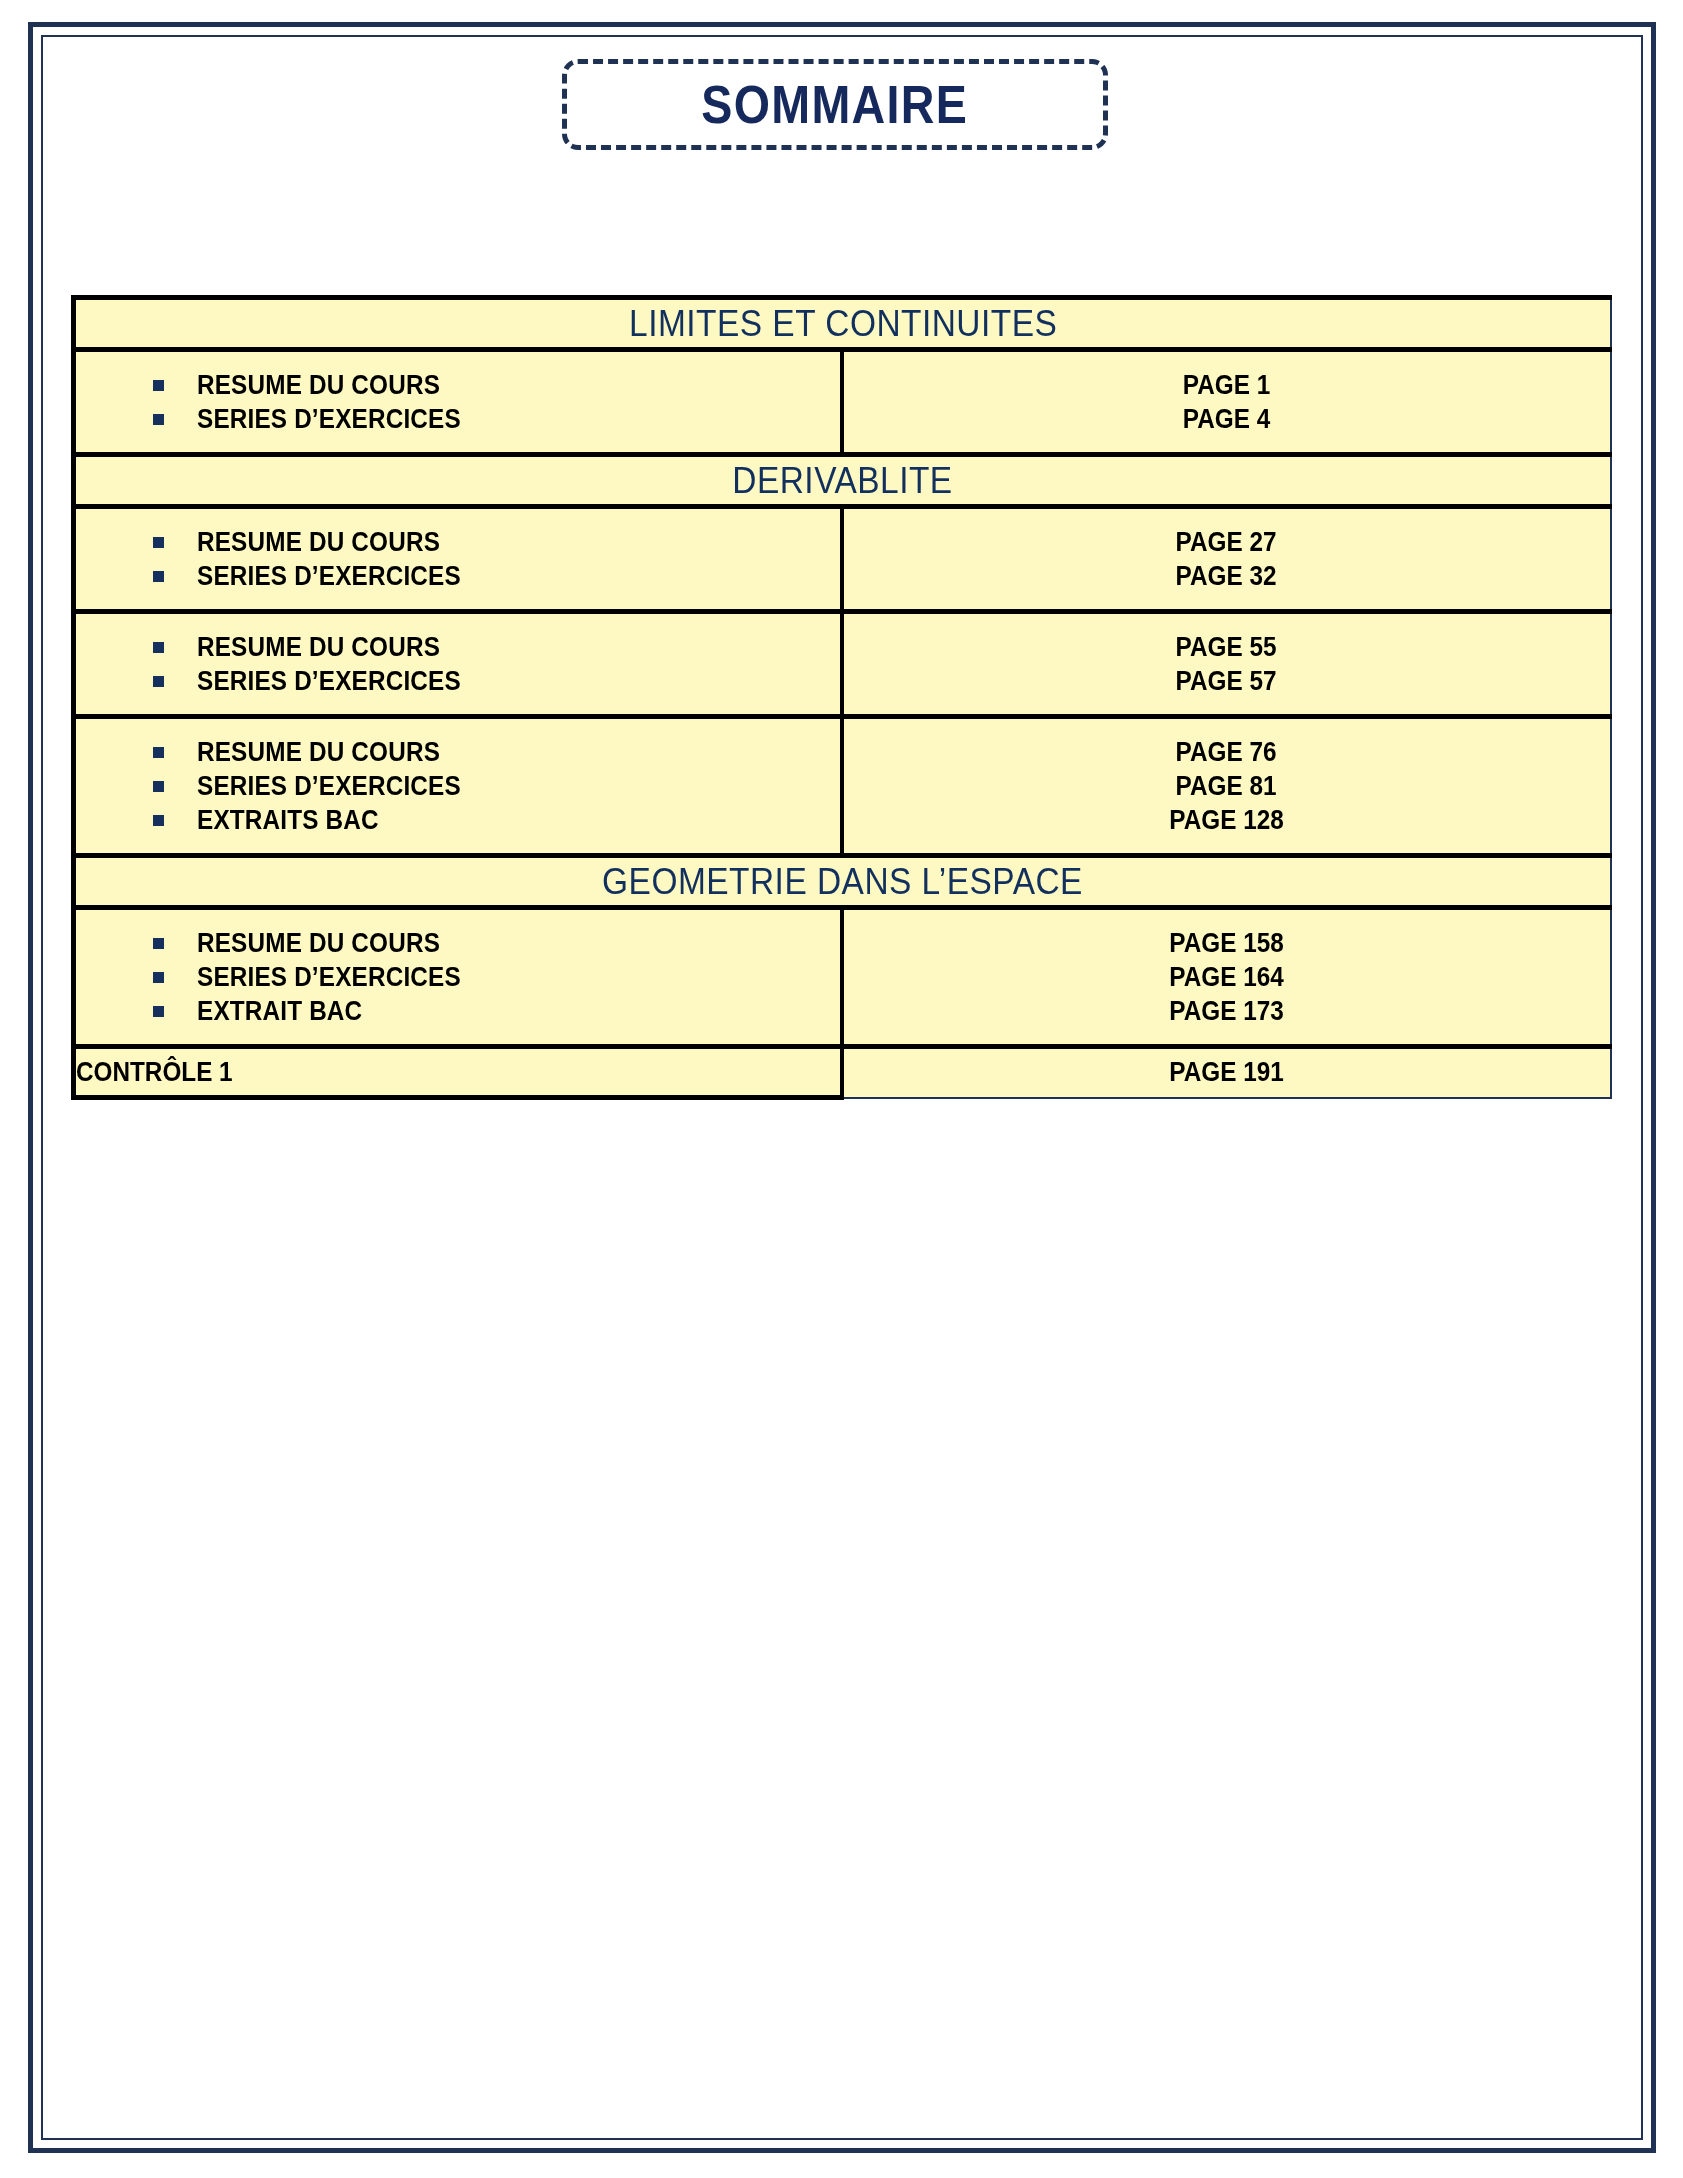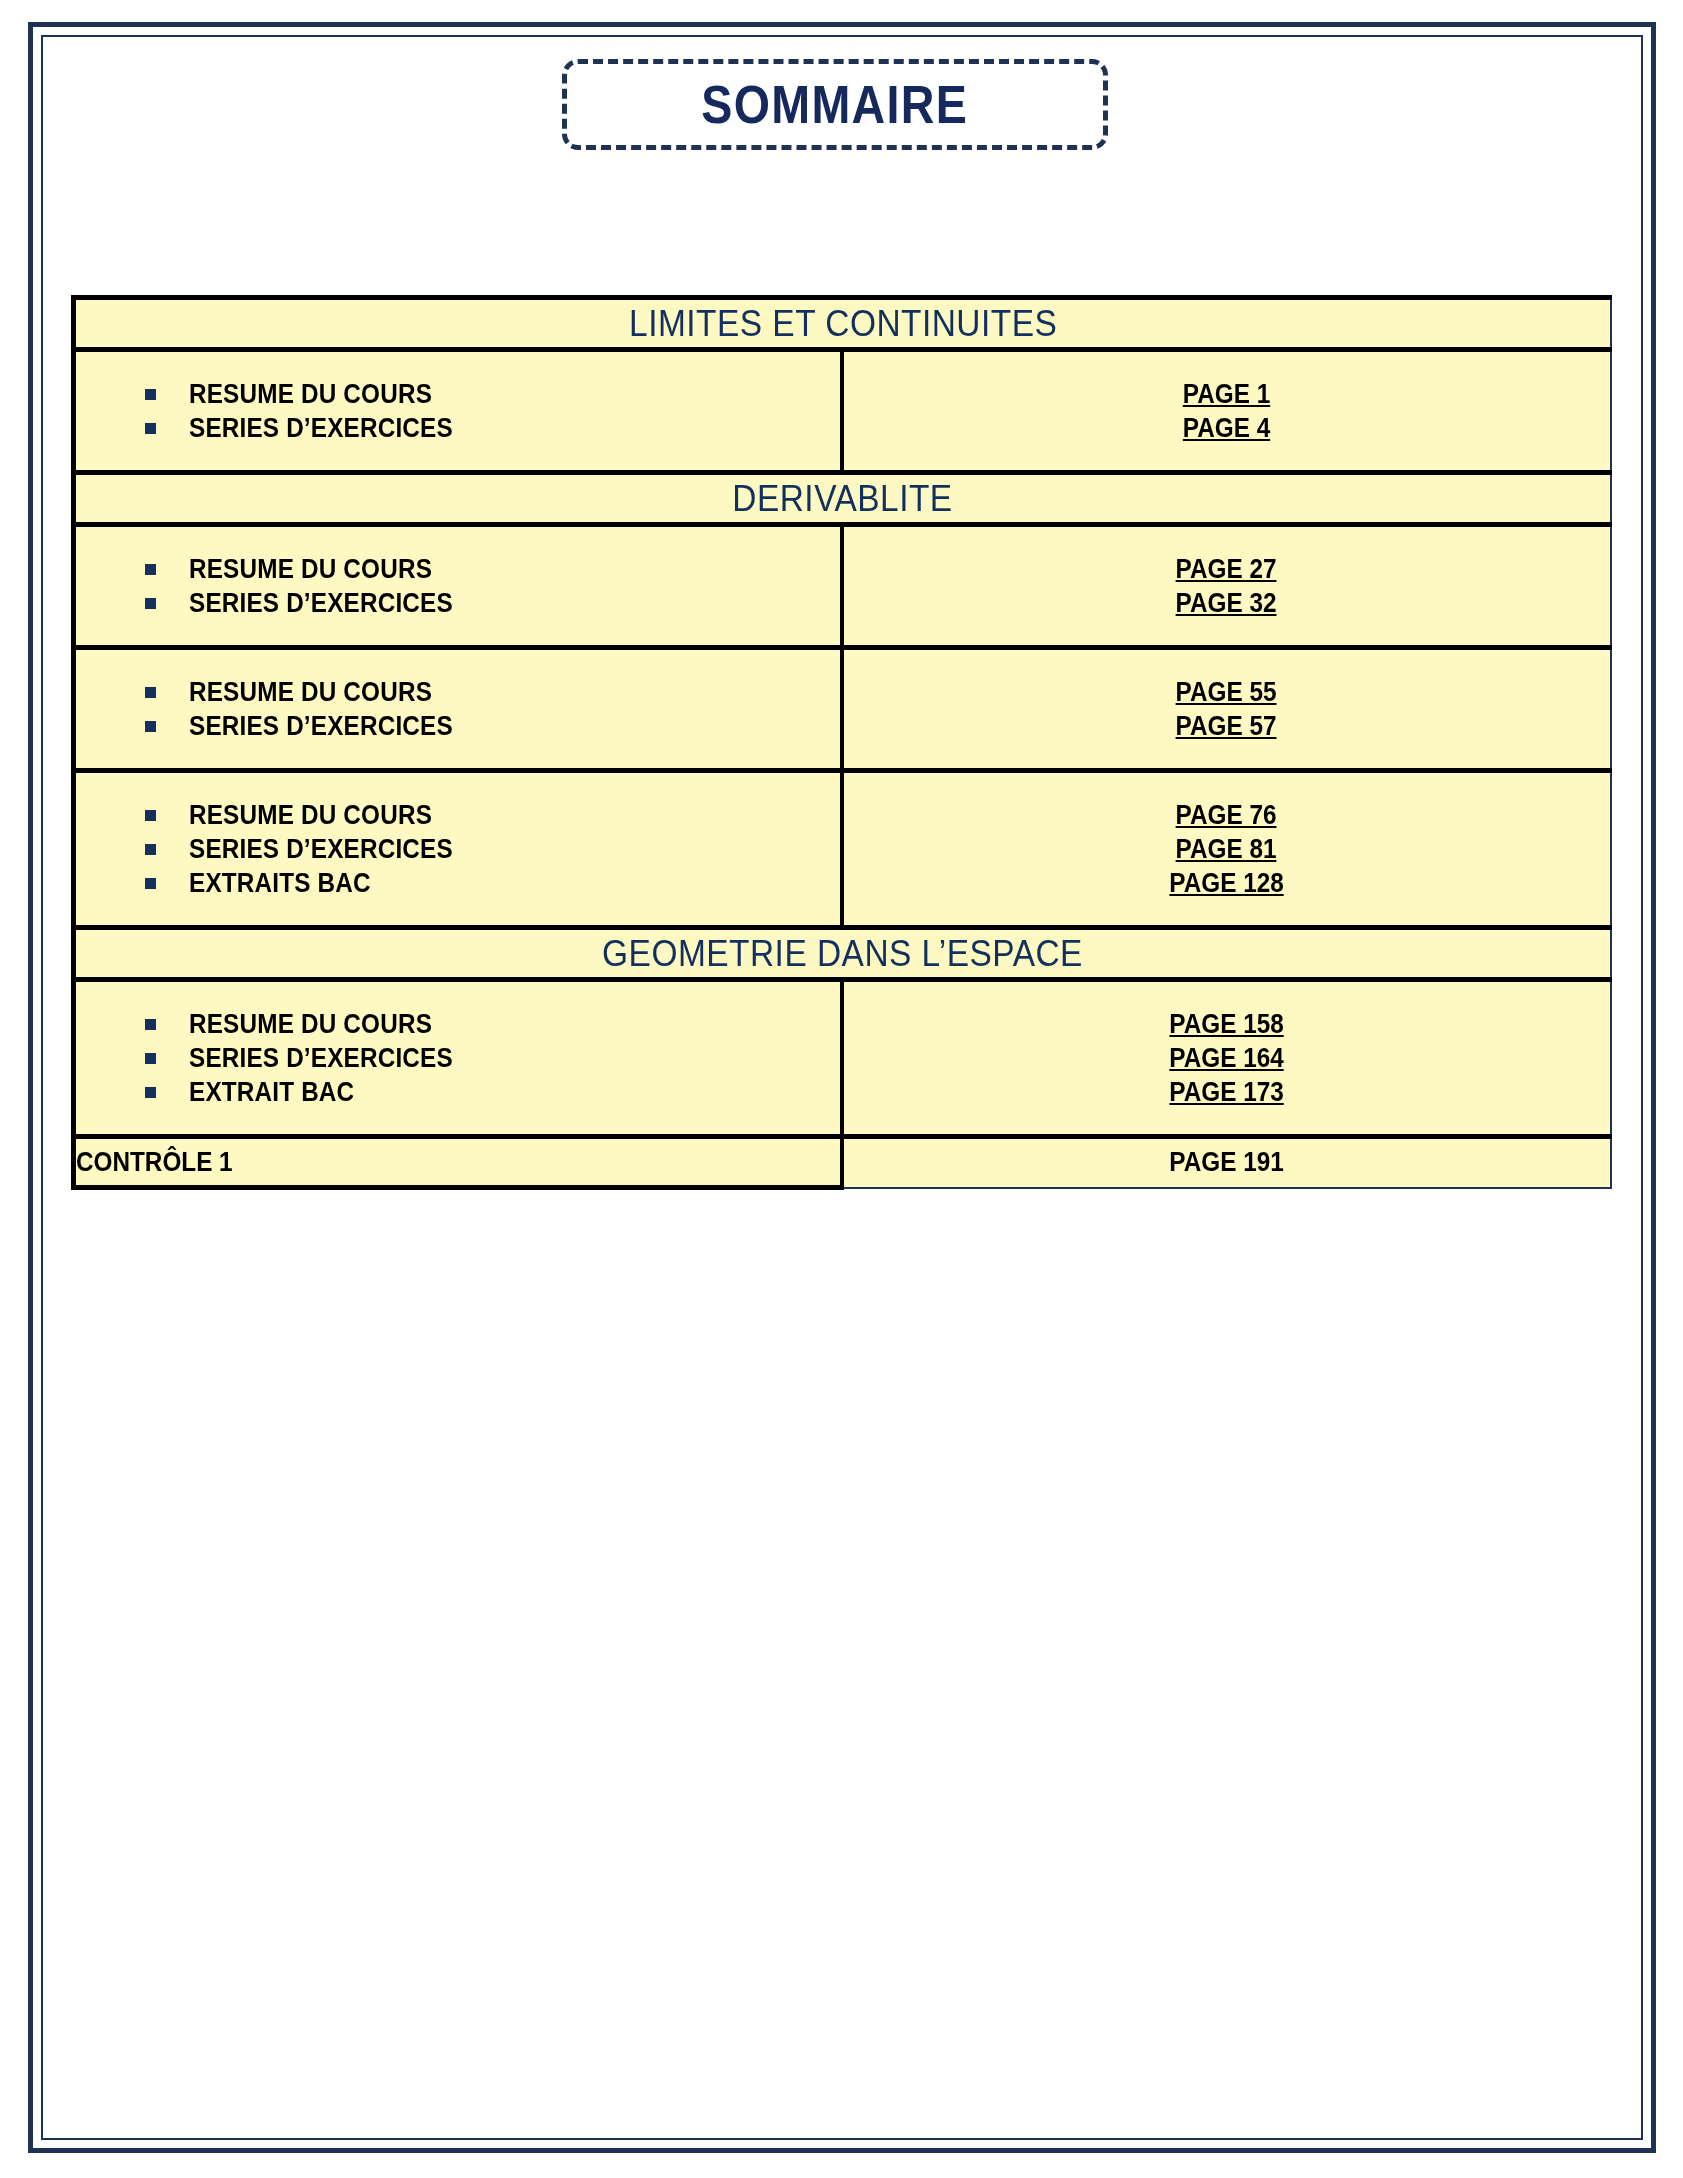--- a/index.html
+++ b/index.html
@@ -118,21 +118,21 @@
   }
   tr.items-row td.pages-cell {
     border-right: 2px solid #1f3253;
     border-bottom: 5px solid #000000;
     padding: 10px 0 12px 0;
     text-align: center;
   }
 
   ul.item-list {
     list-style: none;
-    margin: 4px;
+    margin: 12px;
     padding: 0;
   }
   ul.item-list li {
     display: flex;
     align-items: center;
     height: 34px;
     padding-left: 65px;
   }
   .bullet {
     width: 11px;
@@ -148,23 +148,22 @@
     color: #000000;
     letter-spacing: 0.2px;
     white-space: nowrap;
     transform: scaleX(0.9);
     transform-origin: left center;
     display: inline-block;
   }
 
   ul.page-list {
     list-style: none;
-    margin: 16px;
+    margin: 7px;
     padding: 9px;
-    text-decoration: underline;
   }
   ul.page-list li {
     height: 34px;
     display: flex;
     align-items: center;
     justify-content: center;
   }
   .page-label {
     font-family: "Liberation Sans Narrow", "Liberation Sans", sans-serif;
     font-weight: 700;

